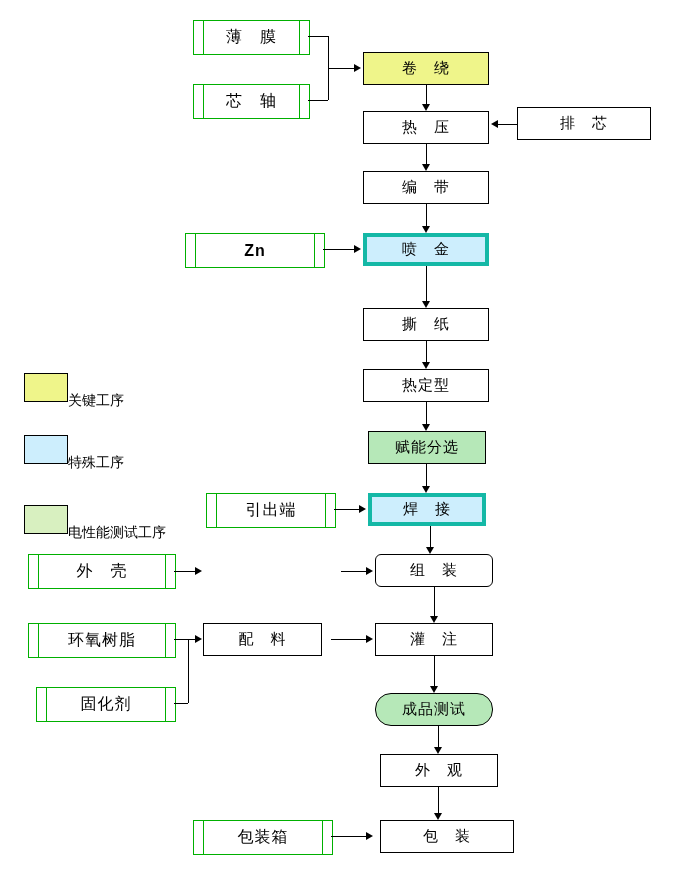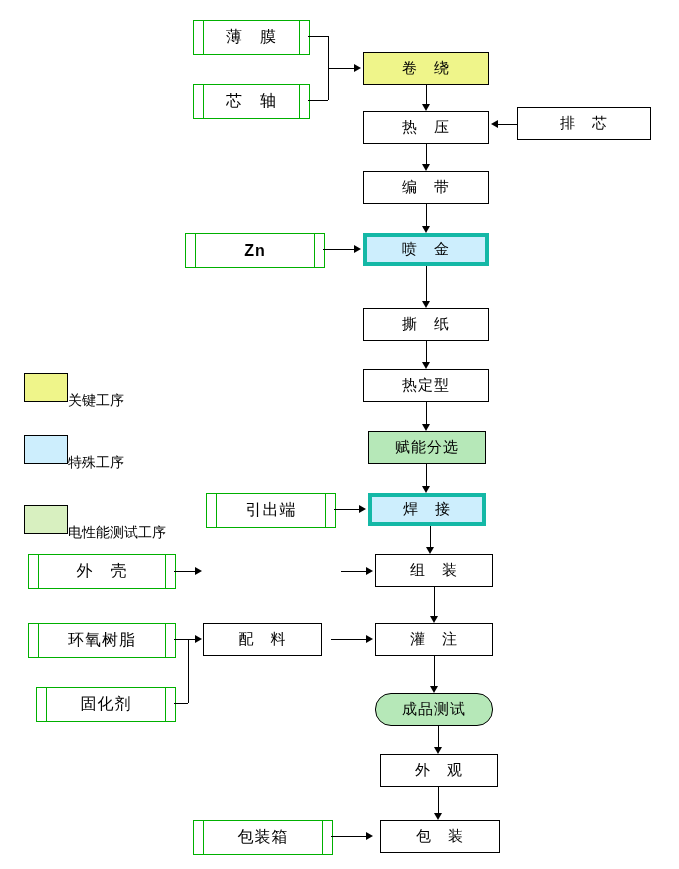--- a/index.html
+++ b/index.html
@@ -176,25 +176,25 @@
   </div>
 
   <div class="node key" style="left:363px; top:52px; width:126px; height:33px;">卷　绕</div>
   <div class="node proc" style="left:363px; top:111px; width:126px; height:33px;">热　压</div>
   <div class="node proc" style="left:363px; top:171px; width:126px; height:33px;">编　带</div>
   <div class="node special" style="left:363px; top:233px; width:126px; height:33px;">喷　金</div>
   <div class="node proc" style="left:363px; top:308px; width:126px; height:33px;">撕　纸</div>
   <div class="node proc" style="left:363px; top:369px; width:126px; height:33px;">热定型</div>
   <div class="node etest" style="left:368px; top:431px; width:118px; height:33px;">赋能分选</div>
   <div class="node special" style="left:368px; top:493px; width:118px; height:33px;">焊　接</div>
-  <div class="node proc" style="left:375px; top:554px; width:118px; height:33px;">组　装</div>
+  <div class="node proc" style="left:375px; top:554px; width:118px; height:33px;border-radius:6px;">组　装</div>
   <div class="node proc" style="left:375px; top:623px; width:118px; height:33px;">灌　注</div>
   <div class="node etest" style="left:375px; top:693px; width:118px; height:33px;border-radius:16px;">成品测试</div>
   <div class="node proc" style="left:380px; top:754px; width:118px; height:33px;">外　观</div>
-  <div class="node proc" style="left:380px; top:820px; width:120px; height:33px;">包　装</div>
+  <div class="node proc" style="left:380px; top:820px; width:134px; height:33px;">包　装</div>
 
   <div class="node proc" style="left:517px; top:107px; width:134px; height:33px;">排　芯</div>
   <div class="node proc" style="left:203px; top:623px; width:119px; height:33px;">配　料</div>
 
   <div class="line hline" style="left:308px; top:36px; width:20px;"></div>
   <div class="line hline" style="left:308px; top:100px; width:20px;"></div>
   <div class="line vline" style="left:328px; top:36px; height:64px;"></div>
   <div class="line hline" style="left:328px; top:68px; width:27px;"></div>
   <div class="arrow-right" style="left:354px; top:64px;"></div>
 

